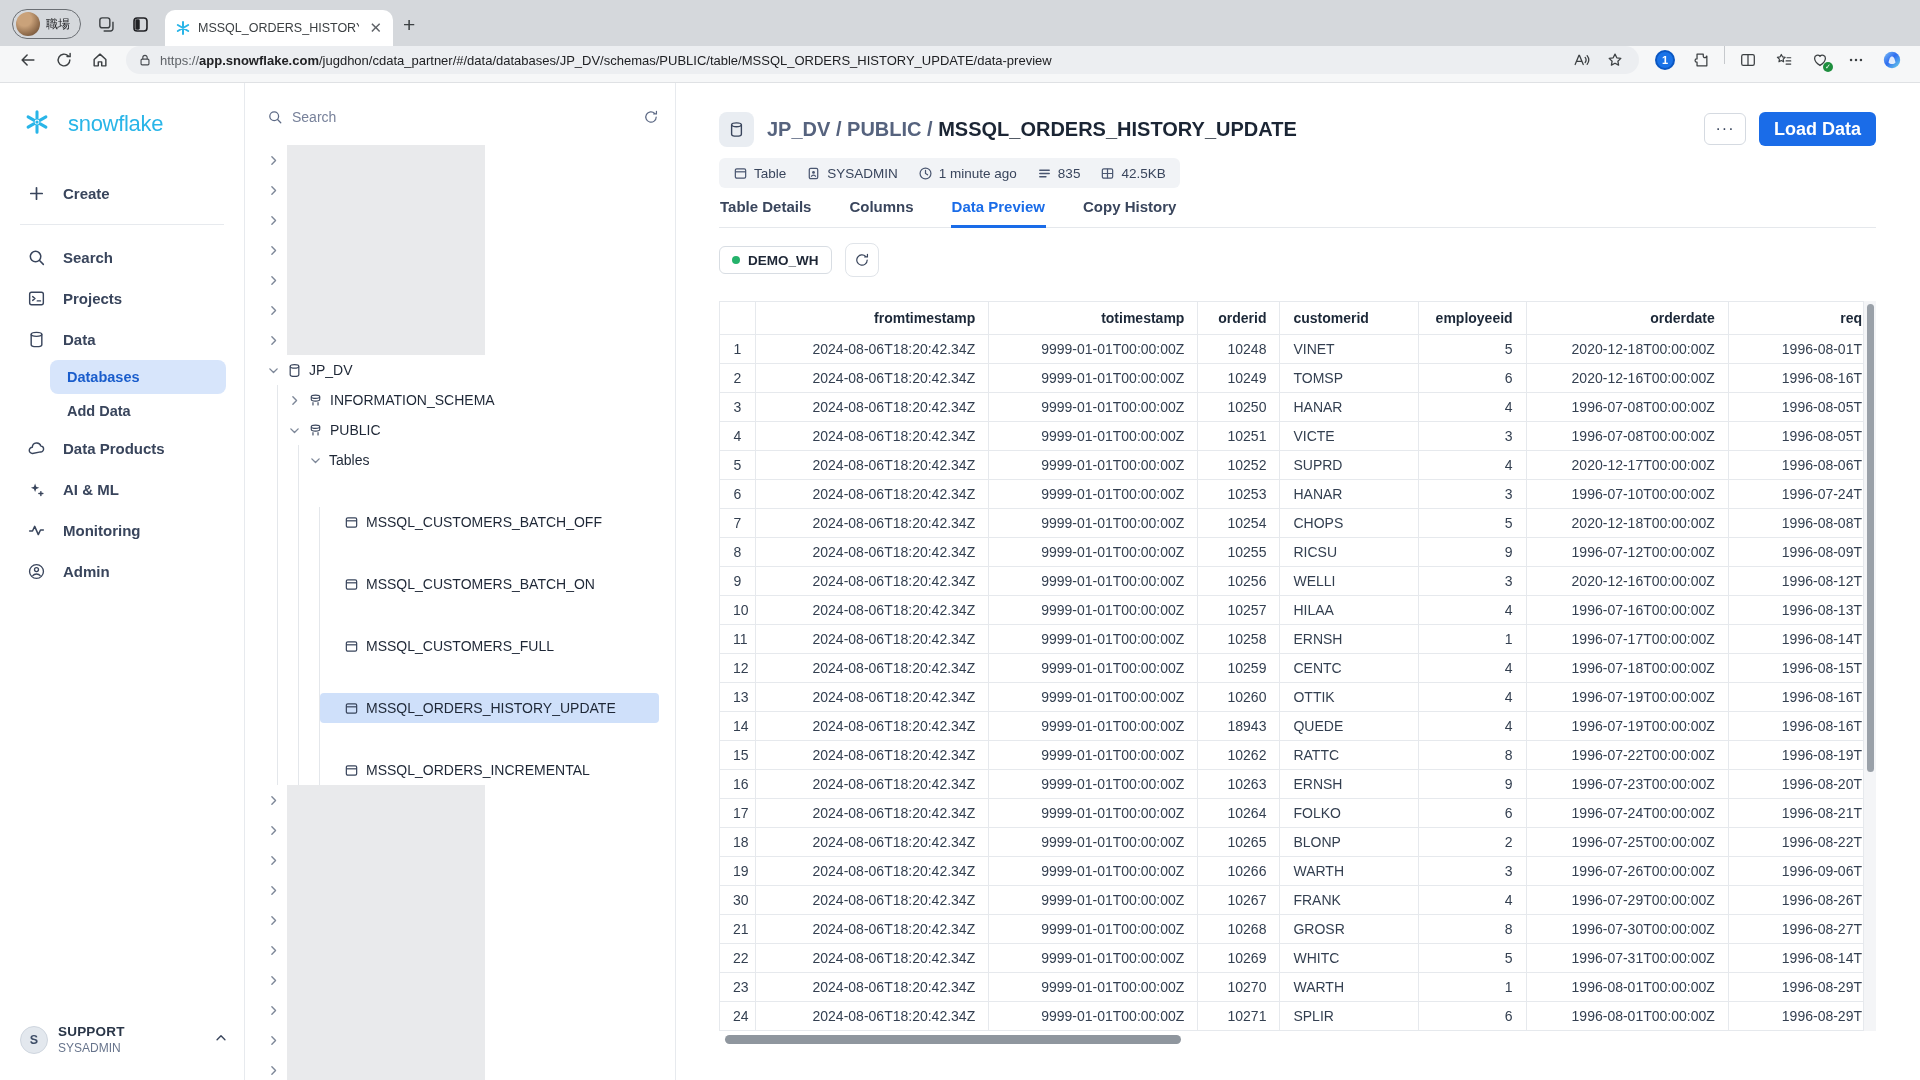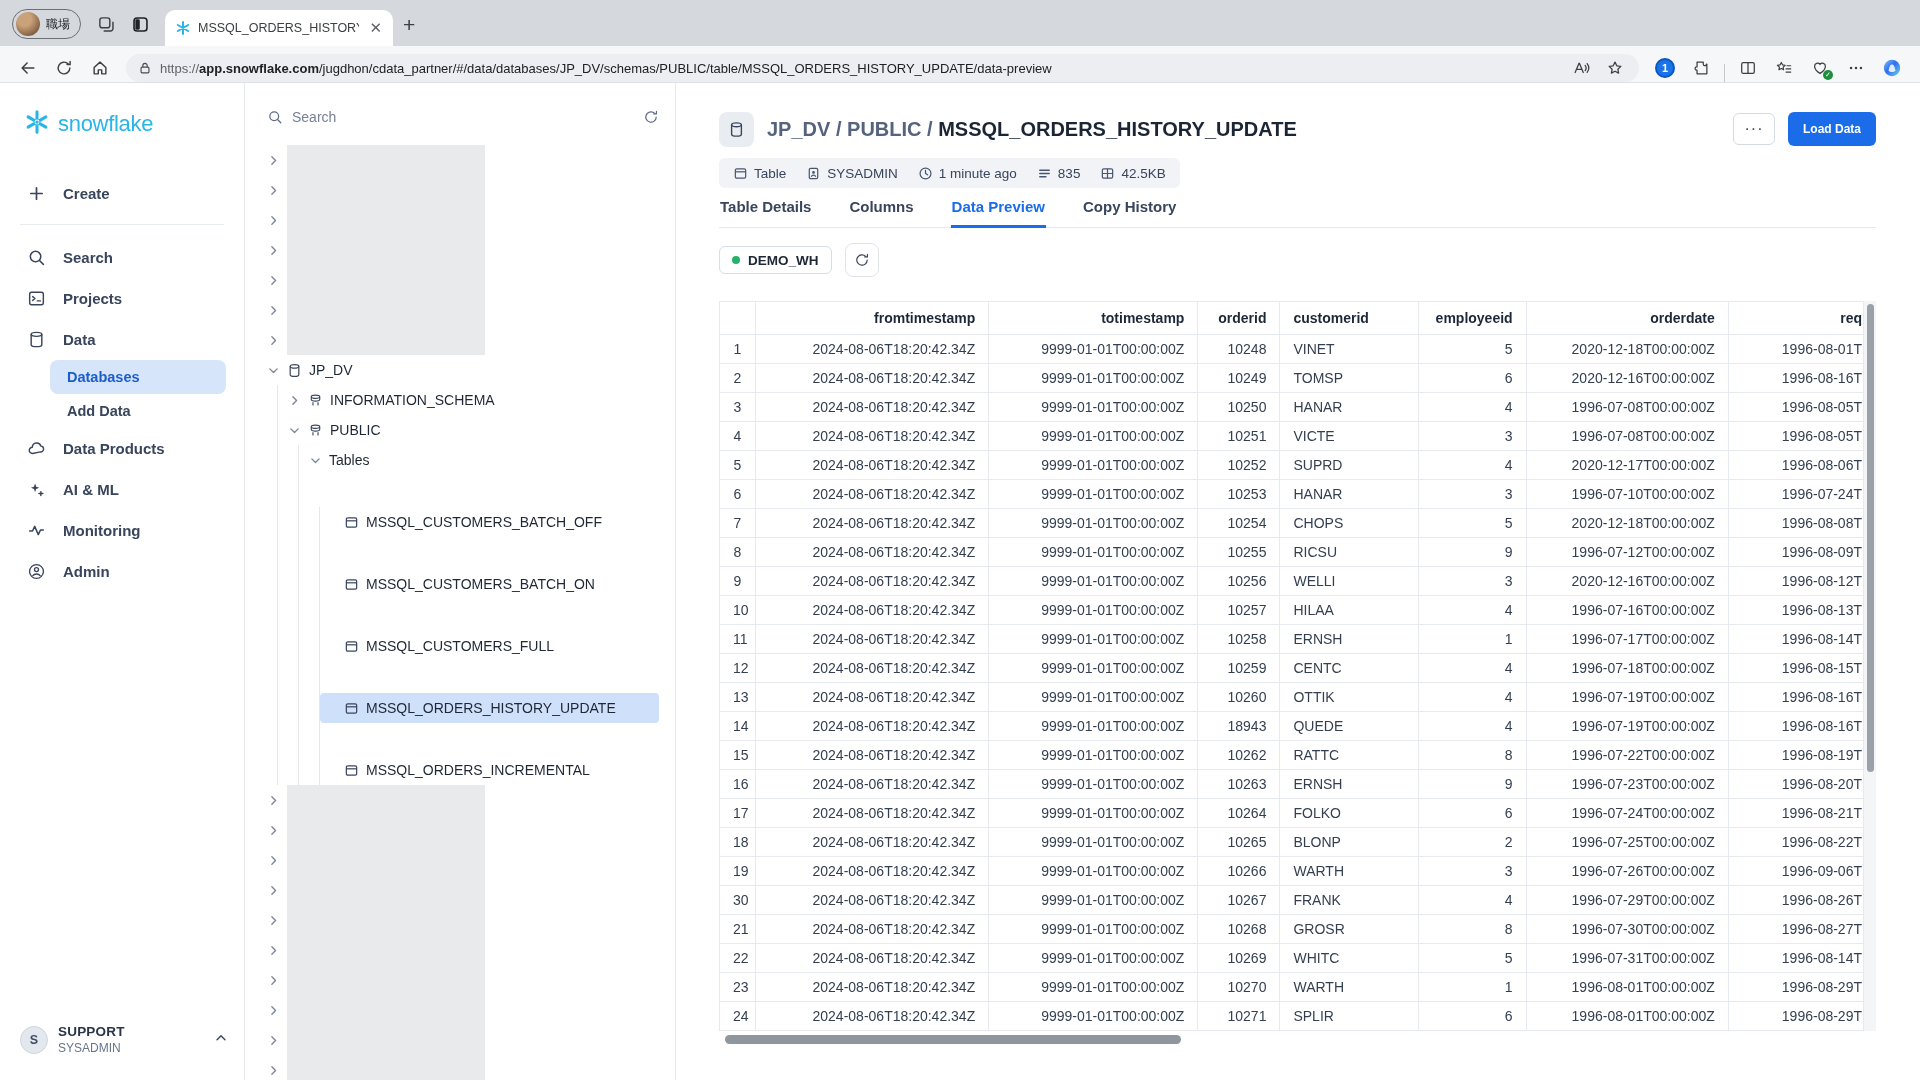--- a/index.html
+++ b/index.html
@@ -16,21 +16,21 @@
   .profile-label { font-size:12px; color:#202124; }
   .strip-icon { width:34px; height:34px; display:flex; align-items:center; justify-content:center; margin-bottom:5px; border-radius:6px; }
   .strip-icon svg { width:19px; height:19px; }
   .tab { width:228px; height:36px; background:#fff; border-radius:10px 10px 0 0; display:flex; align-items:center;
     padding:0 8px 0 10px; gap:7px; margin-left:8px; }
   .tab-favicon { width:16px; height:16px; flex-shrink:0; }
   .tab-title { font-size:12.5px; color:#3c4043; white-space:nowrap; overflow:hidden; flex:1; }
   .tab-close { font-size:15px; color:#5f6368; padding:0 3px; flex-shrink:0; }
   .newtab-btn { font-size:21px; color:#3c4043; margin:0 0 9px 10px; font-weight:300; }
 
-  .toolbar { height:37px; background:#f6f7f8; display:flex; align-items:flex-end; padding:0 12px; gap:4px;
+  .toolbar { height:37px; background:#f6f7f8; display:flex; align-items:flex-start; padding:0 12px; gap:4px;
     border-bottom:1px solid #dfe1e4; flex-shrink:0; }
   .tool-btn { width:32px; height:28px; display:flex; align-items:center; justify-content:center; border-radius:6px; color:#3c4043; }
   .tool-btn svg { width:18px; height:18px; }
   .urlbar { flex:1; height:28px; background:#eceef1; border-radius:15px; display:flex; align-items:center;
     padding:0 8px 0 12px; margin:0 6px; gap:8px; }
   .urlbar .lock { color:#474b50; display:flex; }
   .urlbar .lock svg { width:14px; height:14px; }
   .url-text { font-size:13px; color:#202124; white-space:nowrap; overflow:hidden; flex:1; }
   .url-text .proto { color:#5f6368; }
   .url-text .host { font-weight:700; }
@@ -41,21 +41,21 @@
   .essentials-wrap { position:relative; }
   .essentials-dot { position:absolute; right:3px; bottom:2px; width:10px; height:10px; border-radius:50%; background:#1e8e3e;
     color:#fff; font-size:7px; display:flex; align-items:center; justify-content:center; }
   .copilot-icon svg { width:20px; height:20px; }
 
   
   .app { flex:1; display:flex; background:#fff; min-height:0; }
 
   
   .leftnav { width:245px; border-right:1px solid #e7eaee; position:relative; padding-top:26px; flex-shrink:0; }
-  .logo-row { display:flex; align-items:center; gap:8px; padding:0 0 0 24px; margin-bottom:34px; }
+  .logo-row { display:flex; align-items:center; gap:18px; padding:0 0 0 24px; margin-bottom:34px; }
   .logo-mark svg { width:26px; height:26px; }
   .logo-word { font-size:22px; color:#29b5e8; font-weight:500; letter-spacing:-0.3px; }
   .nav-item { height:41px; display:flex; align-items:center; gap:17px; padding-left:27px; font-size:15px;
     font-weight:600; color:#39455c; cursor:pointer; }
   .nav-item svg { width:19px; height:19px; color:#39455c; flex-shrink:0; }
   .nav-divider { height:1px; background:#e7eaee; margin:10px 20px 12px 20px; }
   .nav-sub { margin-left:50px; height:34px; display:flex; align-items:center; padding-left:17px; font-size:14.5px;
     font-weight:600; color:#39455c; width:176px; border-radius:8px; cursor:pointer; }
   .nav-sub.selected { background:#d7e5fb; color:#1a5dcc; }
   .support-row { position:absolute; bottom:24px; left:20px; right:16px; display:flex; align-items:center; gap:10px; }
@@ -96,21 +96,21 @@
   .page-head { margin-top:27px; display:flex; align-items:center; gap:13px; height:38px; }
   .db-chip { width:35px; height:35px; border-radius:8px; background:#e9edf2; display:flex; align-items:center;
     justify-content:center; color:#39455c; }
   .db-chip svg { width:17px; height:17px; }
   .crumbs { font-size:20px; white-space:nowrap; overflow:hidden; flex:1; }
   .crumb-parents { color:#56637e; font-weight:600; }
   .crumb-title { color:#1b2534; font-weight:700; }
   .more-btn { width:42px; height:32px; border:1px solid #d5dae1; border-radius:6px; background:#fff; display:flex;
     align-items:center; justify-content:center; font-size:16px; color:#39455c; letter-spacing:1px; cursor:pointer; }
   .load-btn { height:34px; padding:0 15px; background:#1a6ce8; color:#fff; border:none; border-radius:6px;
-    font-size:12px; font-weight:600; font-family:inherit; cursor:pointer; }
+    font-size:18px; font-weight:600; font-family:inherit; cursor:pointer; }
   .meta-pill { margin-top:10px; display:inline-flex; align-items:center; gap:20px; height:30px; background:#f1f3f6;
     border-radius:6px; padding:0 14px; }
   .meta-badge { display:flex; align-items:center; gap:6px; font-size:13.5px; color:#39455c; }
   .meta-badge svg { width:15px; height:15px; color:#4a5670; }
   .ptabs { margin-top:4px; display:flex; gap:36px; border-bottom:1px solid #e5e8ec; }
   .ptab { padding:6px 1px 10px; font-size:15px; font-weight:600; color:#39455c; background:none; border:none;
     border-bottom:3px solid transparent; margin-bottom:-1px; font-family:inherit; cursor:pointer; }
   .ptab.active { color:#1a6ce8; border-bottom-color:#1a6ce8; }
   .wh-row { margin-top:17px; display:flex; align-items:center; gap:13px; height:30px; }
   .wh-pill { display:flex; align-items:center; gap:8px; height:28px; padding:0 12px; border:1px solid #d8dde3;

